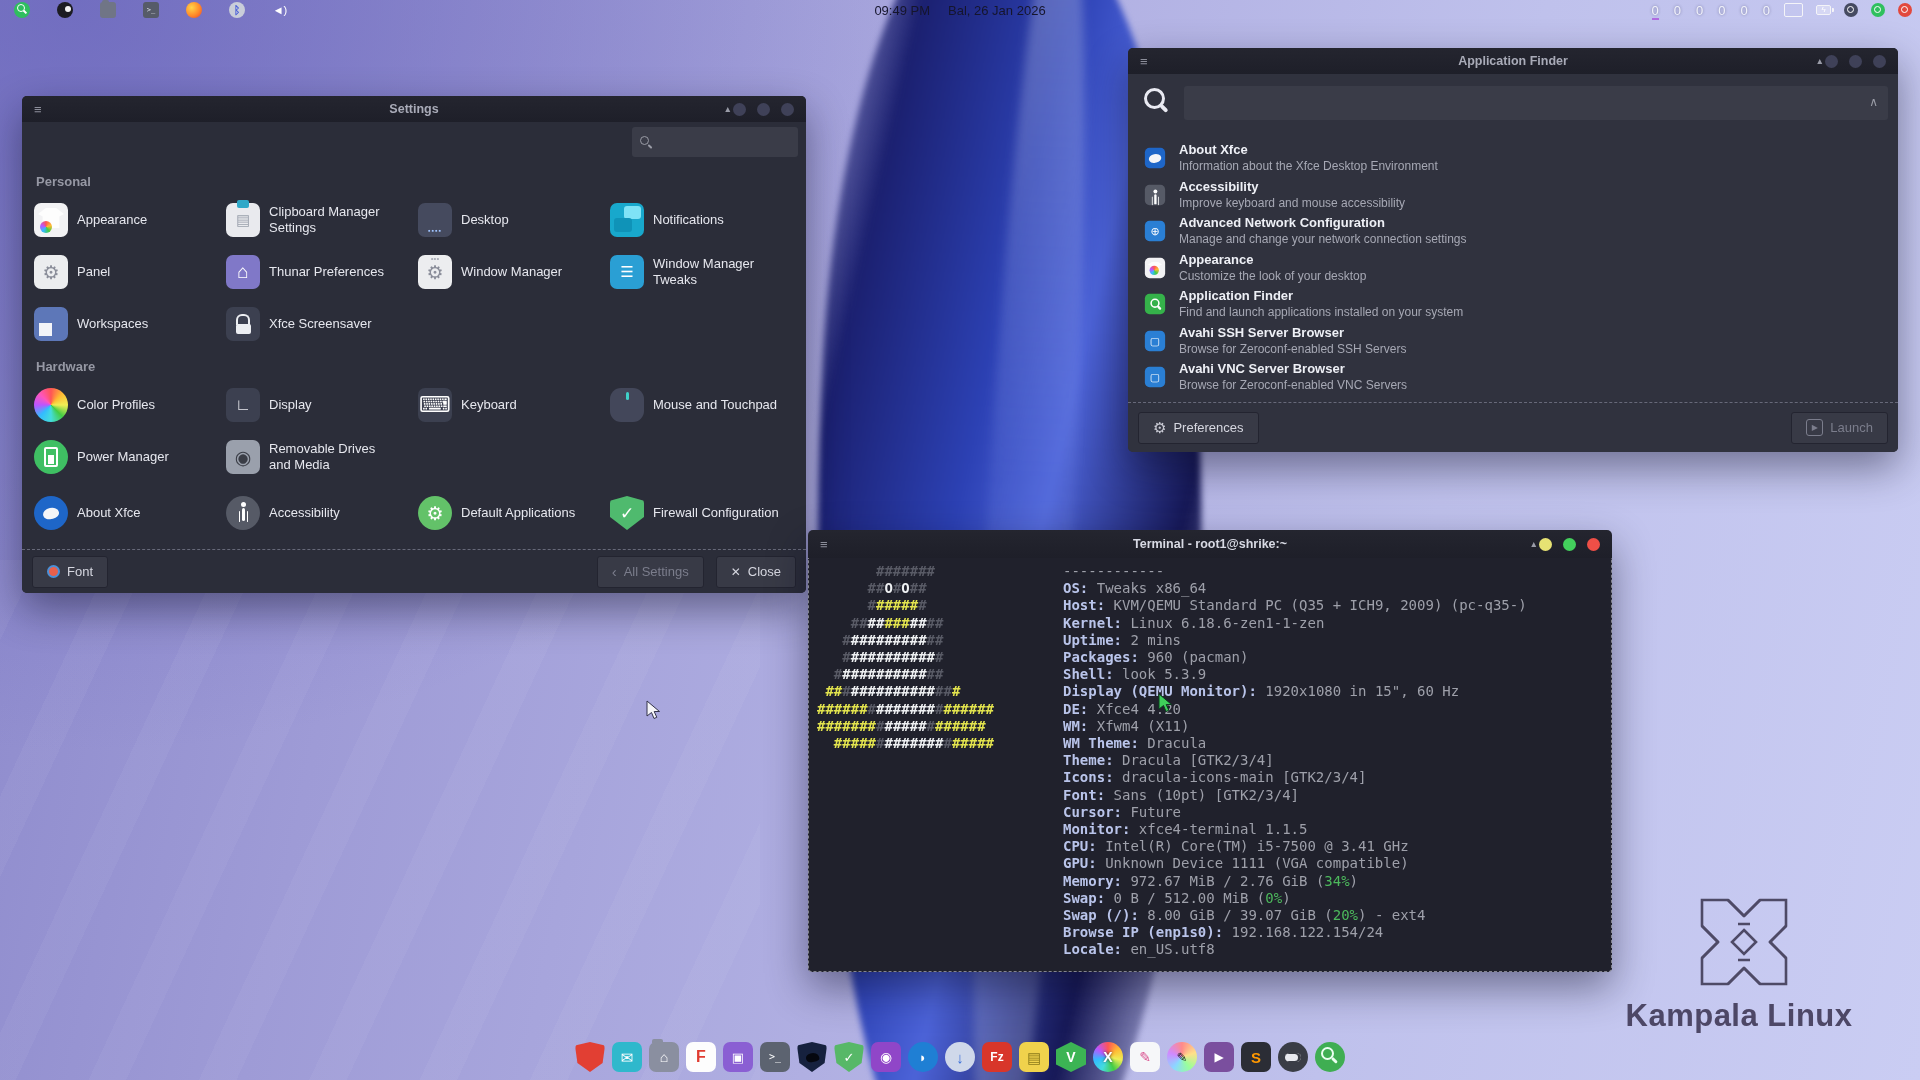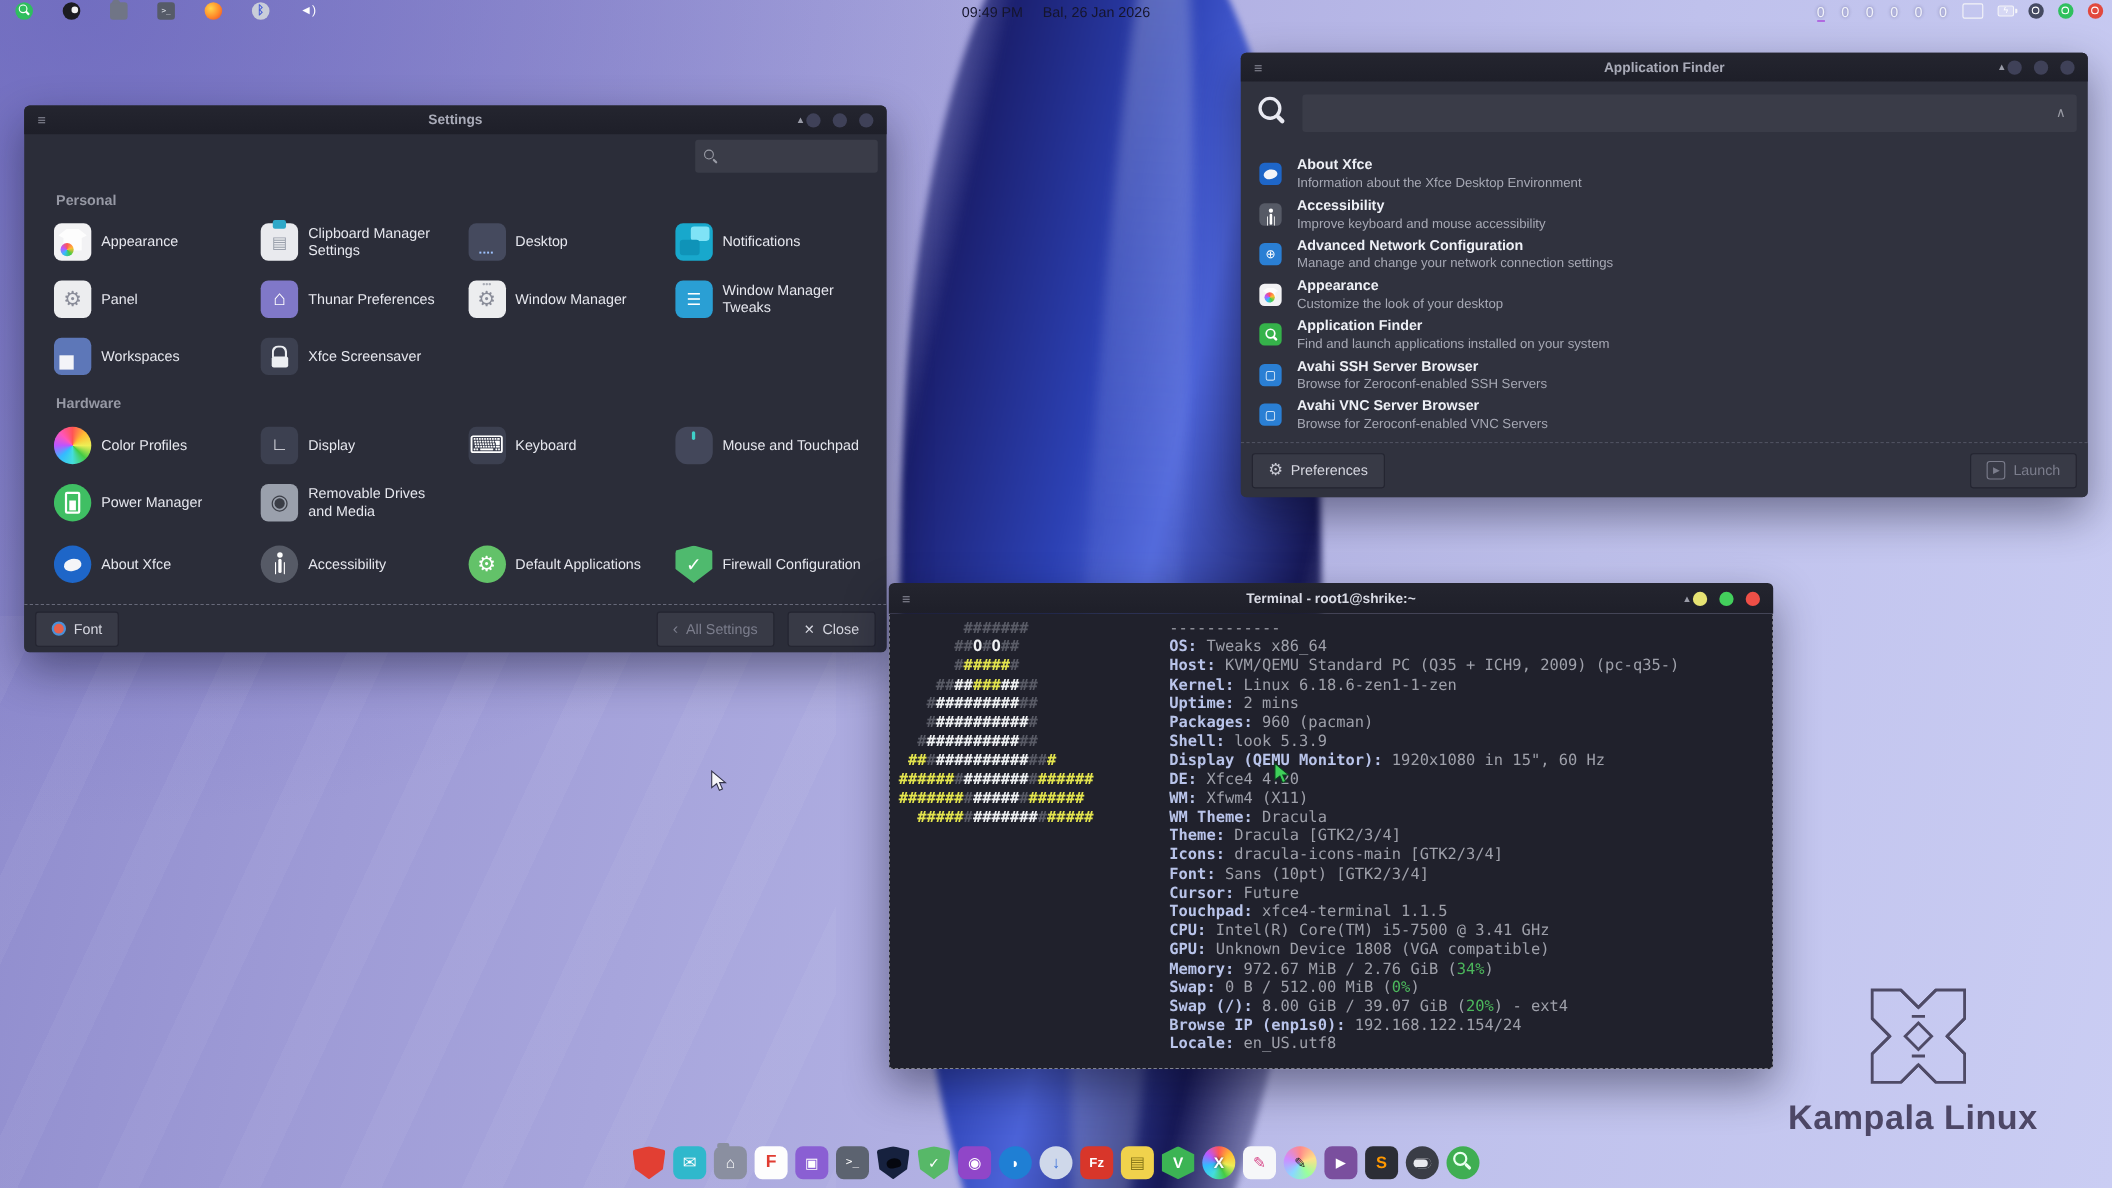--- a/index.html
+++ b/index.html
@@ -65,21 +65,21 @@
   .active-title{color:#d8dae4;}
   
   #win-settings{left:22px;top:96px;width:784px;height:497px;background:#2b2d39;}
   .st-search-wrap{position:absolute;right:8px;top:31px;width:166px;height:30px;background:#3a3c48;
       border-radius:3px;display:flex;align-items:center;padding:0 8px;box-sizing:border-box;gap:6px;}
   .mag{position:relative;display:inline-block;width:13px;height:13px;flex:0 0 auto;}
   .mag::before{content:"";position:absolute;width:7px;height:7px;border:1.8px solid currentColor;border-radius:50%;left:0;top:0;}
   .mag::after{content:"";position:absolute;width:2px;height:5px;background:currentColor;border-radius:1px;transform:rotate(-45deg);left:9px;top:8px;}
   .mag-grey{color:#9a9ca6;}
   .st-search-wrap input{flex:1;background:transparent;border:none;outline:none;color:#e8e8ee;font-size:13px;min-width:0;}
-  .st-content{position:absolute;left:12px;right:4px;top:70px;bottom:44px;overflow:hidden;margin-left:15px;}
+  .st-content{position:absolute;left:12px;right:4px;top:70px;bottom:44px;overflow:hidden;}
   .st-header{color:#9698a4;font-weight:bold;font-size:13px;margin:8px 0 10px 2px;}
   .st-grid{display:grid;grid-template-columns:repeat(4,1fr);row-gap:10px;margin-bottom:14px;}
   .st-item{display:flex;align-items:center;gap:9px;height:42px;background:none;border:none;padding:0;
       text-align:left;cursor:default;}
   .st-icon{width:34px;height:34px;border-radius:7px;flex:0 0 auto;display:flex;align-items:center;
       justify-content:center;font-size:19px;position:relative;color:#fff;}
   .st-label{font-size:13px;color:#e6e7ee;line-height:1.25;max-width:128px;font-family:"Liberation Sans",sans-serif;}
   .st-footer{position:absolute;left:0;right:0;bottom:0;height:44px;background:#2b2d39;border-top:1px dashed #676979;
       border-radius:0 0 5px 5px;display:flex;align-items:center;padding:0 10px;gap:12px;box-sizing:border-box;}
   .spacer{flex:1;}
@@ -511,23 +511,23 @@
           <div class="tline"><span class="t-key">Packages:</span><span class="val"> 960 (pacman)</span></div>
           <div class="tline"><span class="t-key">Shell:</span><span class="val"> look 5.3.9</span></div>
           <div class="tline"><span class="t-key">Display (QEMU Monitor):</span><span class="val"> 1920x1080 in 15", 60 Hz</span></div>
           <div class="tline"><span class="t-key">DE:</span><span class="val"> Xfce4 4.20</span></div>
           <div class="tline"><span class="t-key">WM:</span><span class="val"> Xfwm4 (X11)</span></div>
           <div class="tline"><span class="t-key">WM Theme:</span><span class="val"> Dracula</span></div>
           <div class="tline"><span class="t-key">Theme:</span><span class="val"> Dracula [GTK2/3/4]</span></div>
           <div class="tline"><span class="t-key">Icons:</span><span class="val"> dracula-icons-main [GTK2/3/4]</span></div>
           <div class="tline"><span class="t-key">Font:</span><span class="val"> Sans (10pt) [GTK2/3/4]</span></div>
           <div class="tline"><span class="t-key">Cursor:</span><span class="val"> Future</span></div>
-          <div class="tline"><span class="t-key">Touchpad:</span><span class="val"> xfce4-terminal 1.1.5</span></div>
+          <div class="tline"><span class="t-key">Monitor:</span><span class="val"> xfce4-terminal 1.1.5</span></div>
           <div class="tline"><span class="t-key">CPU:</span><span class="val"> Intel(R) Core(TM) i5-7500 @ 3.41 GHz</span></div>
-          <div class="tline"><span class="t-key">GPU:</span><span class="val"> Unknown Device 1808 (VGA compatible)</span></div>
+          <div class="tline"><span class="t-key">GPU:</span><span class="val"> Unknown Device 1111 (VGA compatible)</span></div>
           <div class="tline"><span class="t-key">Memory:</span><span class="val"> 972.67 MiB / 2.76 GiB (</span><span class="pct">34%</span><span class="val">)</span></div>
           <div class="tline"><span class="t-key">Swap:</span><span class="val"> 0 B / 512.00 MiB (</span><span class="pct">0%</span><span class="val">)</span></div>
           <div class="tline"><span class="t-key">Swap (/):</span><span class="val"> 8.00 GiB / 39.07 GiB (</span><span class="pct">20%</span><span class="val">) - ext4</span></div>
           <div class="tline"><span class="t-key">Browse IP (enp1s0):</span><span class="val"> 192.168.122.154/24</span></div>
           <div class="tline"><span class="t-key">Locale:</span><span class="val"> en_US.utf8</span></div>
         </div>
     </div>
   </div>
 
   <div class="dock" id="dock">

